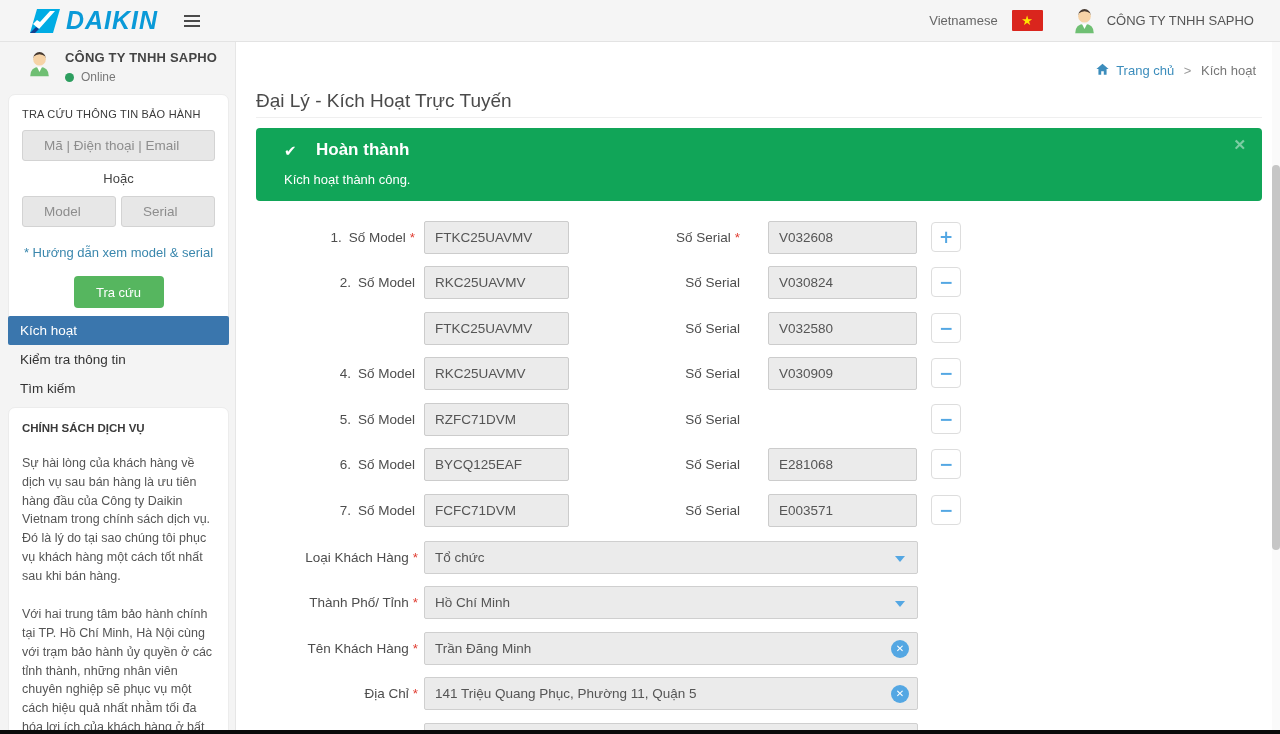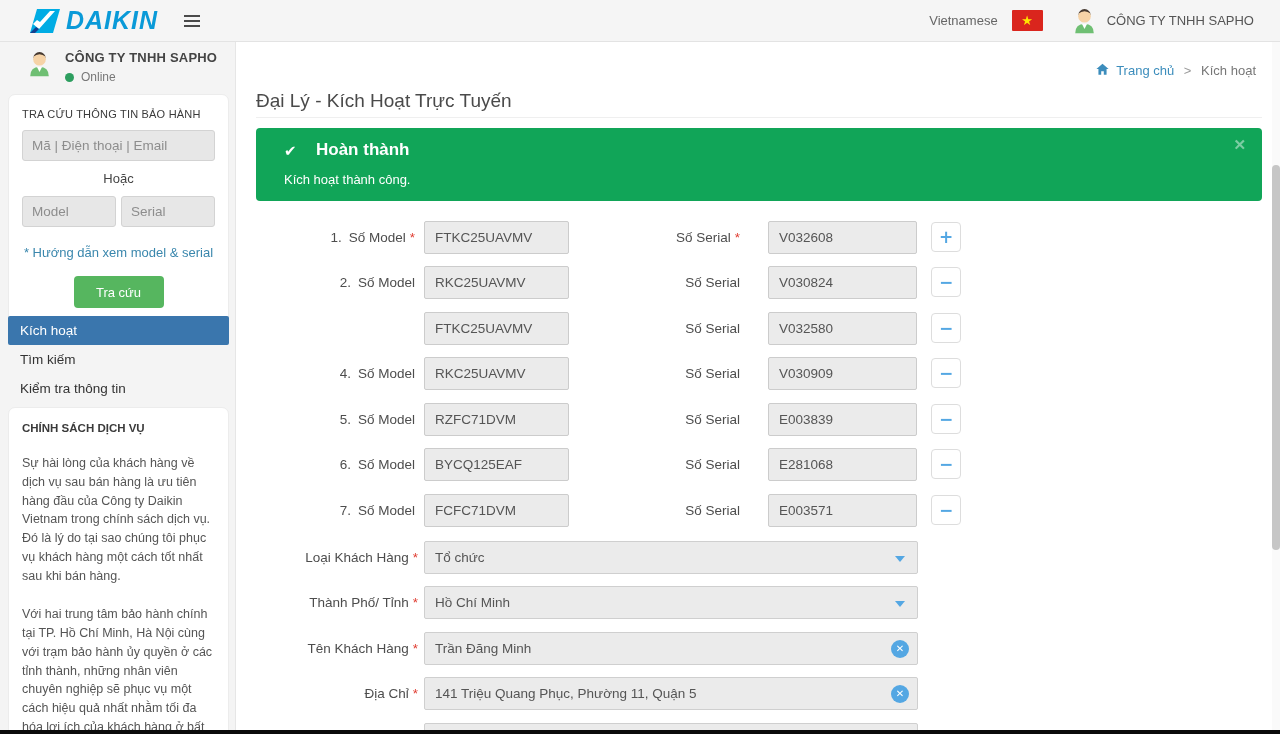--- a/index.html
+++ b/index.html
@@ -31,21 +31,21 @@
   .user-panel .utxt { margin-left:12px; }
   .user-panel .uname { font-size:13px; font-weight:bold; color:#444; letter-spacing:.2px; }
   .user-panel .ustatus { margin-top:5px; display:flex; align-items:center; font-size:12px; color:#777; }
   .dot { width:9px; height:9px; border-radius:50%; background:#2d9e5f; margin-right:7px; }
 
   .card { position:absolute; left:8px; width:221px; background:#fff; border:1px solid #ececec;
           border-radius:7px; }
   .search-card { top:52px; padding:13px 13px 16px 13px; }
   .s-title { font-size:11px; font-weight:normal; color:#3a3a3a; letter-spacing:.2px; }
   .s-input { width:100%; height:31px; background:#e7e7e7; border:1px solid #d3d3d3; border-radius:3px;
-             font-size:13.5px; color:#555; padding:0 9px; margin-top:10px;
+             font-size:13.5px; color:#555; padding:0 21px; margin-top:10px;
              font-family:"Liberation Sans","DejaVu Sans",sans-serif; }
   .s-input::placeholder { color:#8d8d8d; opacity:1; }
   .or { text-align:center; font-size:13px; color:#444; margin-top:10px; }
   .duo { display:flex; gap:5px; }
   .guide { display:block; text-align:center; font-size:13px; color:#3a87ad; margin-top:18px;
            text-decoration:none; }
   .btn-green { display:block; margin:16px auto 0 auto; width:90px; height:32px; background:#56b65f;
                color:#fff; border:none; border-radius:4px; font-size:13px; cursor:pointer;
                font-family:"Liberation Sans","DejaVu Sans",sans-serif; }
 
@@ -169,22 +169,22 @@
       <div class="duo" style="margin-top:0;">
         <input class="s-input" type="text" placeholder="Model" style="">
         <input class="s-input" type="text" placeholder="Serial" style="">
       </div>
       <a class="guide" href="#">* Hướng dẫn xem model &amp; serial</a>
       <button class="btn-green">Tra cứu</button>
     </div>
 
     <div class="nav">
       <div class="nav-item active">Kích hoạt</div>
+      <div class="nav-item">Kiểm tra thông tin</div>
       <div class="nav-item">Tìm kiếm</div>
-      <div class="nav-item">Kiểm tra thông tin</div>
     </div>
 
     <div class="card policy-card">
       <div class="p-title">CHÍNH SÁCH DỊCH VỤ</div>
       <div class="p-text">Sự hài lòng của khách hàng về dịch vụ sau bán hàng là ưu tiên hàng đầu của Công ty Daikin Vietnam trong chính sách dịch vụ. Đó là lý do tại sao chúng tôi phục vụ khách hàng một cách tốt nhất sau khi bán hàng.</div>
       <div class="p-text">Với hai trung tâm bảo hành chính tại TP. Hồ Chí Minh, Hà Nội cùng với trạm bảo hành ủy quyền ở các tỉnh thành, những nhân viên chuyên nghiệp sẽ phục vụ một cách hiệu quả nhất nhằm tối đa hóa lợi ích của khách hàng ở bất cứ nơi đâu.</div>
 
     </div>
   </div>
 
@@ -235,21 +235,20 @@
     <input class="inp inp-model" value="RKC25UAVMV" style="">
     <div class="lbl lbl-serial"><span>Số Serial</span></div>
     <input class="inp inp-serial" value="V030909" style="">
     <button class="act"><span>−</span></button>
   </div>
 
   <div class="mrow" style="top:403px">
     <div class="lbl lbl-model"><span class="num">5.</span><span>Số Model</span></div>
     <input class="inp inp-model" value="RZFC71DVM" style="">
     <div class="lbl lbl-serial"><span>Số Serial</span></div>
-    <input class="inp inp-serial" value="E003839" style="">
     <button class="act"><span>−</span></button>
   </div>
 
   <div class="mrow" style="top:448px">
     <div class="lbl lbl-model"><span class="num">6.</span><span>Số Model</span></div>
     <input class="inp inp-model" value="BYCQ125EAF" style="">
     <div class="lbl lbl-serial"><span>Số Serial</span></div>
     <input class="inp inp-serial" value="E281068" style="">
     <button class="act"><span>−</span></button>
   </div>

